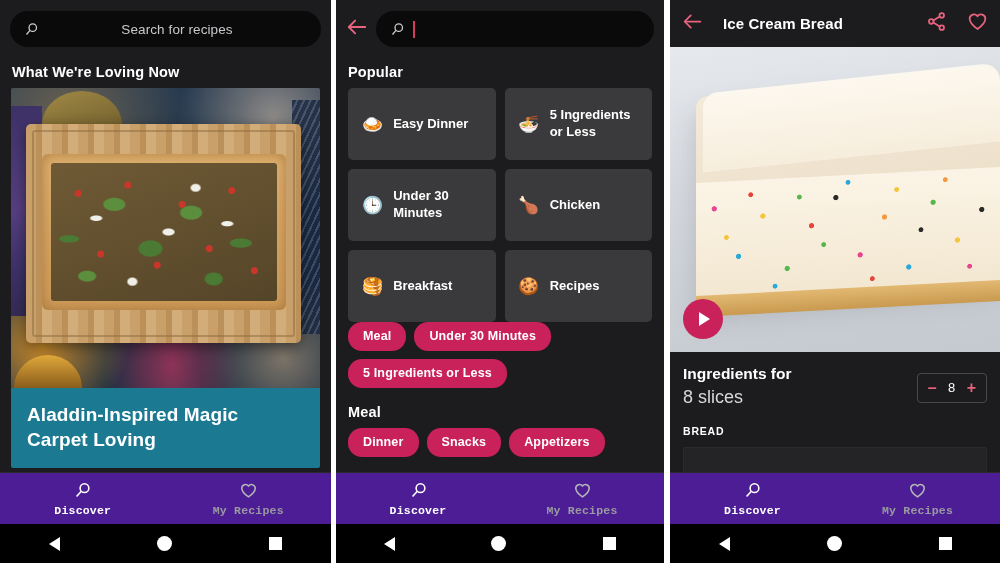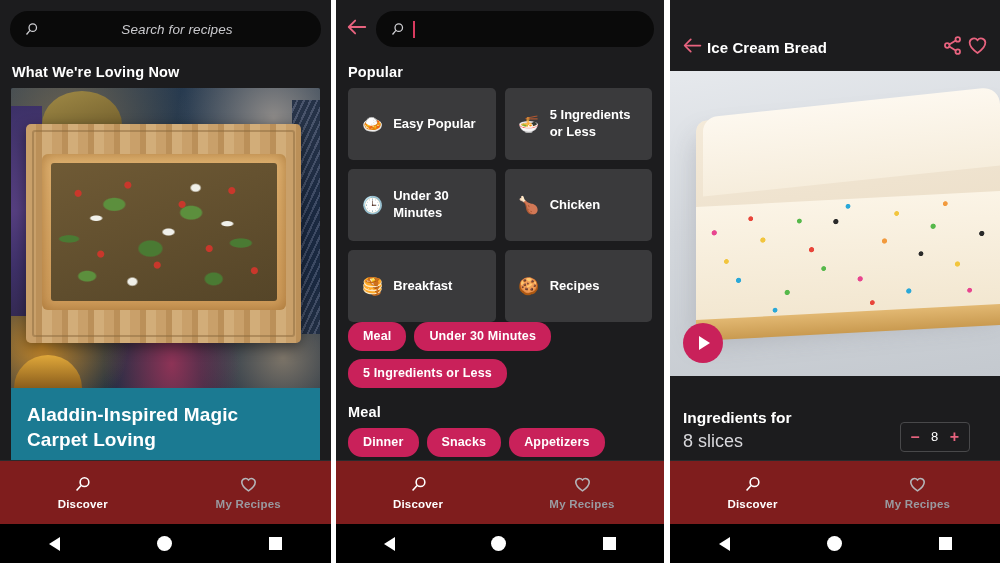--- a/index.html
+++ b/index.html
@@ -28,21 +28,20 @@
   .screen { flex: 1; position: relative; overflow: hidden; background: #1c1c1e; }
 
   
   .searchrow { padding: 11px 10px 10px 10px; display: flex; align-items: center; gap: 8px; }
   .searchbar {
     flex: 1; height: 36px; border-radius: 18px;
     background: #0a0a0a;
     display: flex; align-items: center; gap: 8px;
     padding: 0 14px;
     position: relative;
-    font-style: italic;
   }
   .searchbar .ph {
     flex: 1; text-align: center; color: #c9c9cd; font-size: 13.5px; letter-spacing: .1px;
   }
   .searchbar.focused .ph { text-align: left; }
   .mag { width: 15px; height: 15px; flex: 0 0 auto; display:block; }
   .caret { width: 1.5px; height: 17px; background: #d83a5f; display: block; }
   .backarrow { width: 22px; height: 22px; flex: 0 0 auto; }
 
   
@@ -135,22 +134,22 @@
   .chips { display: flex; flex-wrap: wrap; gap: 8px; padding: 0 12px; }
   .chip {
     background: #c9215a; color: #ffffff;
     border-radius: 14px; padding: 7px 15px 8px 15px;
     font-size: 12.5px; font-weight: bold; letter-spacing: .15px;
     white-space: nowrap;
   }
 
   
   .dheader {
-    height: 47px; display: flex; align-items: center; gap: 4px;
-    padding: 0 12px; background: #1c1c1e; margin-top: 24px;
+    height: 47px; display: flex; align-items: center; gap: 20px;
+    padding: 0 12px; background: #1c1c1e;
   }
   .dtitle { color: #ffffff; font-weight: bold; font-size: 15px; flex: 1; letter-spacing: .1px; }
   .ic { width: 21px; height: 21px; flex: 0 0 auto; }
 
   .dimgwrap { position: relative; height: 305px; overflow: hidden; background: #cfd3d8; }
   .bread-bg { position:absolute; inset:0;
     background: linear-gradient(170deg,#e6e9ed 0%, #d4d8dd 45%, #c4c9cf 100%);
   }
   .bread-loaf {
     position:absolute; left:8%; top:12%; width:92%; height:68%;
@@ -201,41 +200,42 @@
     width: 40px; height: 40px; border-radius: 50%;
     background: #c9215a; display: flex; align-items: center; justify-content: center;
   }
   .playbtn .tri {
     width: 0; height: 0; margin-left: 3px;
     border-left: 11px solid #ffffff;
     border-top: 7px solid transparent;
     border-bottom: 7px solid transparent;
   }
 
-  .ingrow { display: flex; align-items: flex-end; padding: 13px 30px 0 13px; margin-top: 20px; }
+  .ingrow { display: flex; align-items: center; padding: 13px 13px 0 13px; }
   .ingtext { flex: 1; }
   .ingtitle { color: #ffffff; font-weight: bold; font-size: 15.5px; line-height: 1.22; }
   .ingsub { color: #d8d8dc; font-size: 18px; margin-top: 3px; }
   .stepper {
     display: flex; align-items: center; gap: 10px;
     border: 1px solid #48484a; border-radius: 4px;
     padding: 6px 10px; margin-top: 3px;
   }
   .stepper .mn { color: #e8637f; font-size: 16px; font-weight: bold; line-height: 1; }
   .stepper .pl { color: #e8637f; font-size: 16px; font-weight: bold; line-height: 1; }
   .stepper .qty { color: #ffffff; font-size: 13px; min-width: 10px; text-align: center; }
 
   .ingsec { color: #ffffff; font-weight: bold; font-size: 10.5px; letter-spacing: .8px; padding: 17px 13px 0 13px; }
   .skel { margin: 10px 13px 0 13px; height: 44px; background: #242426; border-radius: 2px;
           box-shadow: inset 0 0 0 1px #2a2a2c; }
 
   
   .bnav {
-    height: 64px; display: flex; background: #7f1d1d;
+    height: 52px; display: flex; background: #4c1d95;
     border-top: 1px solid #2a2a2c;
+    font-family: Liberation Mono, monospace;
   }
   .bnav .item { flex: 1; display: flex; flex-direction: column; align-items: center; justify-content: center; gap: 4px; }
   .bnav .item .nl { font-size: 11.5px; font-weight: bold; letter-spacing: .2px; }
   .bnav .item.active .nl { color: #ffffff; }
   .bnav .item .nl { color: #9a9aa0; }
   .bnav .nico { width: 19px; height: 19px; }
 
   
   .sysbar { height: 39px; background: #000000; display: flex; align-items: center; justify-content: space-around; }
   .sb-back { width: 0; height: 0; border-right: 11px solid #ffffff; border-top: 7px solid transparent; border-bottom: 7px solid transparent; }
@@ -324,21 +324,21 @@
           <span class="caret"></span>
           <span class="ph"></span>
         </div>
       </div>
 
       <div class="sechead">Popular</div>
 
       <div class="tiles">
         <div class="tile">
           <span class="emj">🍛</span>
-          <span class="lbl">Easy Popular</span>
+          <span class="lbl">Easy Dinner</span>
         </div>
         <div class="tile">
           <span class="emj">🍜</span>
           <span class="lbl">5 Ingredients or Less</span>
         </div>
         <div class="tile">
           <span class="emj">🕒</span>
           <span class="lbl">Under 30 Minutes</span>
         </div>
         <div class="tile">

